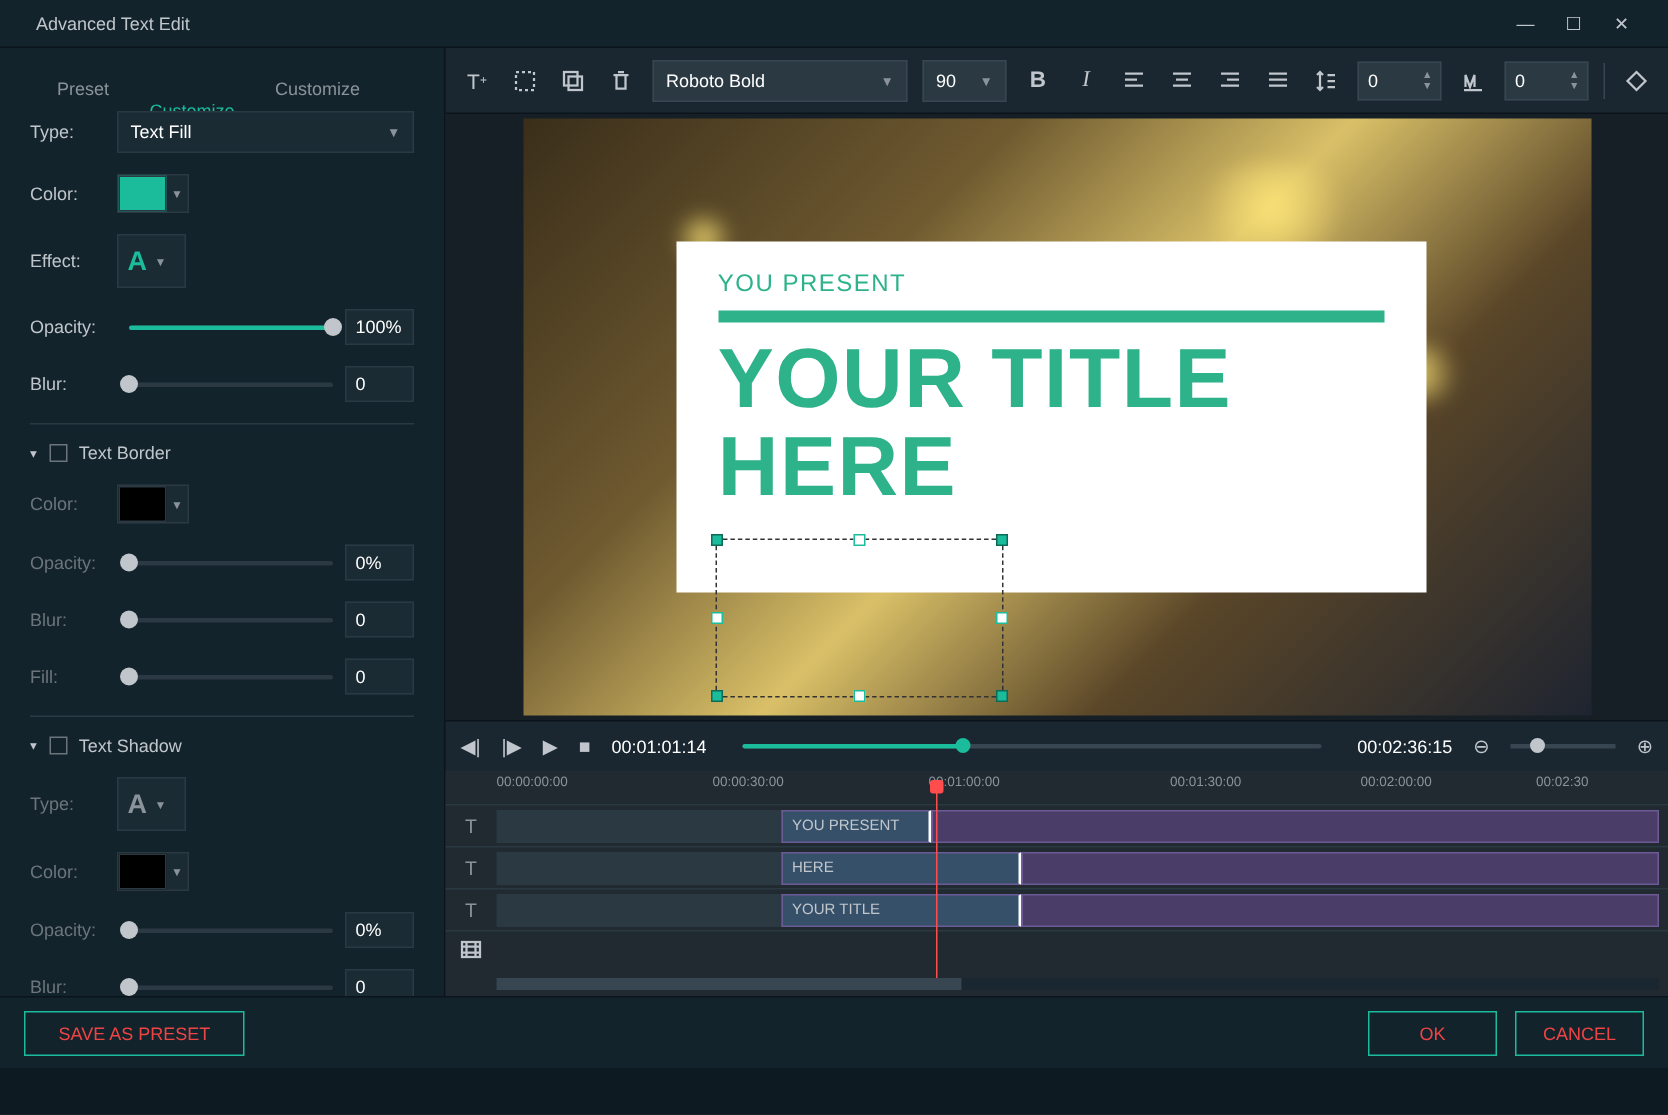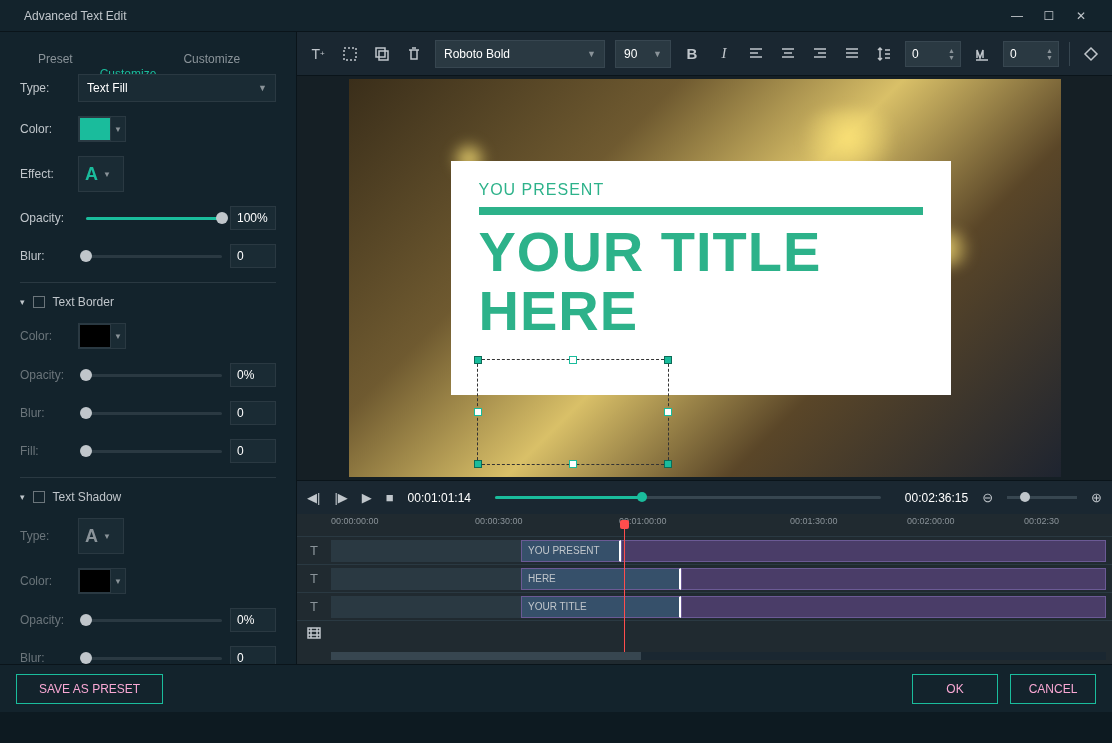--- a/index.html
+++ b/index.html
@@ -73,21 +73,21 @@
 .track-body{flex:1;height:22px;background:#2a3942;position:relative;margin-right:6px;}
 .clip{position:absolute;height:22px;top:0;background:#4a3d68;border:1px solid #6b5a95;display:flex;align-items:center;padding-left:6px;font-family:"Courier New",monospace;font-size:10px;color:#c0c6cb;}
 .clip.head{background:#36506a;border-right:2px solid #fff;}
 .clip.pv{background:#3a4a56;width:calc(100% - 6px);left:6px;font-size:10px;}
 .playhead{position:absolute;top:0;bottom:0;width:1px;background:#ff4d4d;}
 .playhead::before{content:"";position:absolute;top:0;left:-4px;width:9px;height:9px;background:#ff4d4d;border-radius:2px;}
 .hscroll{height:8px;background:#1a2731;margin:4px 6px 4px 34px;position:relative;}
 .hscroll .thumb{position:absolute;left:0;width:40%;height:100%;background:#374650;}
 
 .footer{height:48px;display:flex;align-items:center;justify-content:space-between;padding:0 16px;border-top:1px solid #0a141a;background:#13232c;}
-.btn{height:30px;padding:0 22px;border:1px solid #1abc9c;color:#f9a8d4;background:transparent;font-size:12px;cursor:pointer;display:flex;align-items:center;}
+.btn{height:30px;padding:0 22px;border:1px solid #1abc9c;color:#ef4444;background:transparent;font-size:12px;cursor:pointer;display:flex;align-items:center;}
 .btn.r{width:86px;justify-content:center;}
 .footer-r{display:flex;gap:12px;justify-content:center;}
 
 svg.ico{width:16px;height:16px;stroke:#c0c6cb;fill:none;stroke-width:1.5;}
 </style>
 </head>
 <body>
 
 <div class="titlebar">
   <span class="title">Advanced Text Edit</span>
@@ -348,21 +348,21 @@
           <div style="position:absolute;left:18%;top:-4px;width:10px;height:10px;background:#c0c6cb;border-radius:50%"></div>
         </div>
       <span class="pb-icon">⊕</span>
     </div>
 
     <div class="timeline" style="position:relative">
       <div class="ruler">
         <span style="left:34px">00:00:00:00</span>
         <span style="left:178px">00:00:30:00</span>
         <span style="left:322px">00:01:00:00</span>
-        <span style="left:493px">00:01:30:00</span>
+        <span style="left:483px">00:01:30:00</span>
         <span style="left:610px">00:02:00:00</span>
         <span style="left:727px">00:02:30</span>
       </div>
       <div class="tracks">
         <div class="track">
           <div class="track-icon">T</div>
           <div class="track-body">
             <div class="clip head" style="left:190px;width:100px">
                 <span>YOU PRESENT</span>
               </div>

